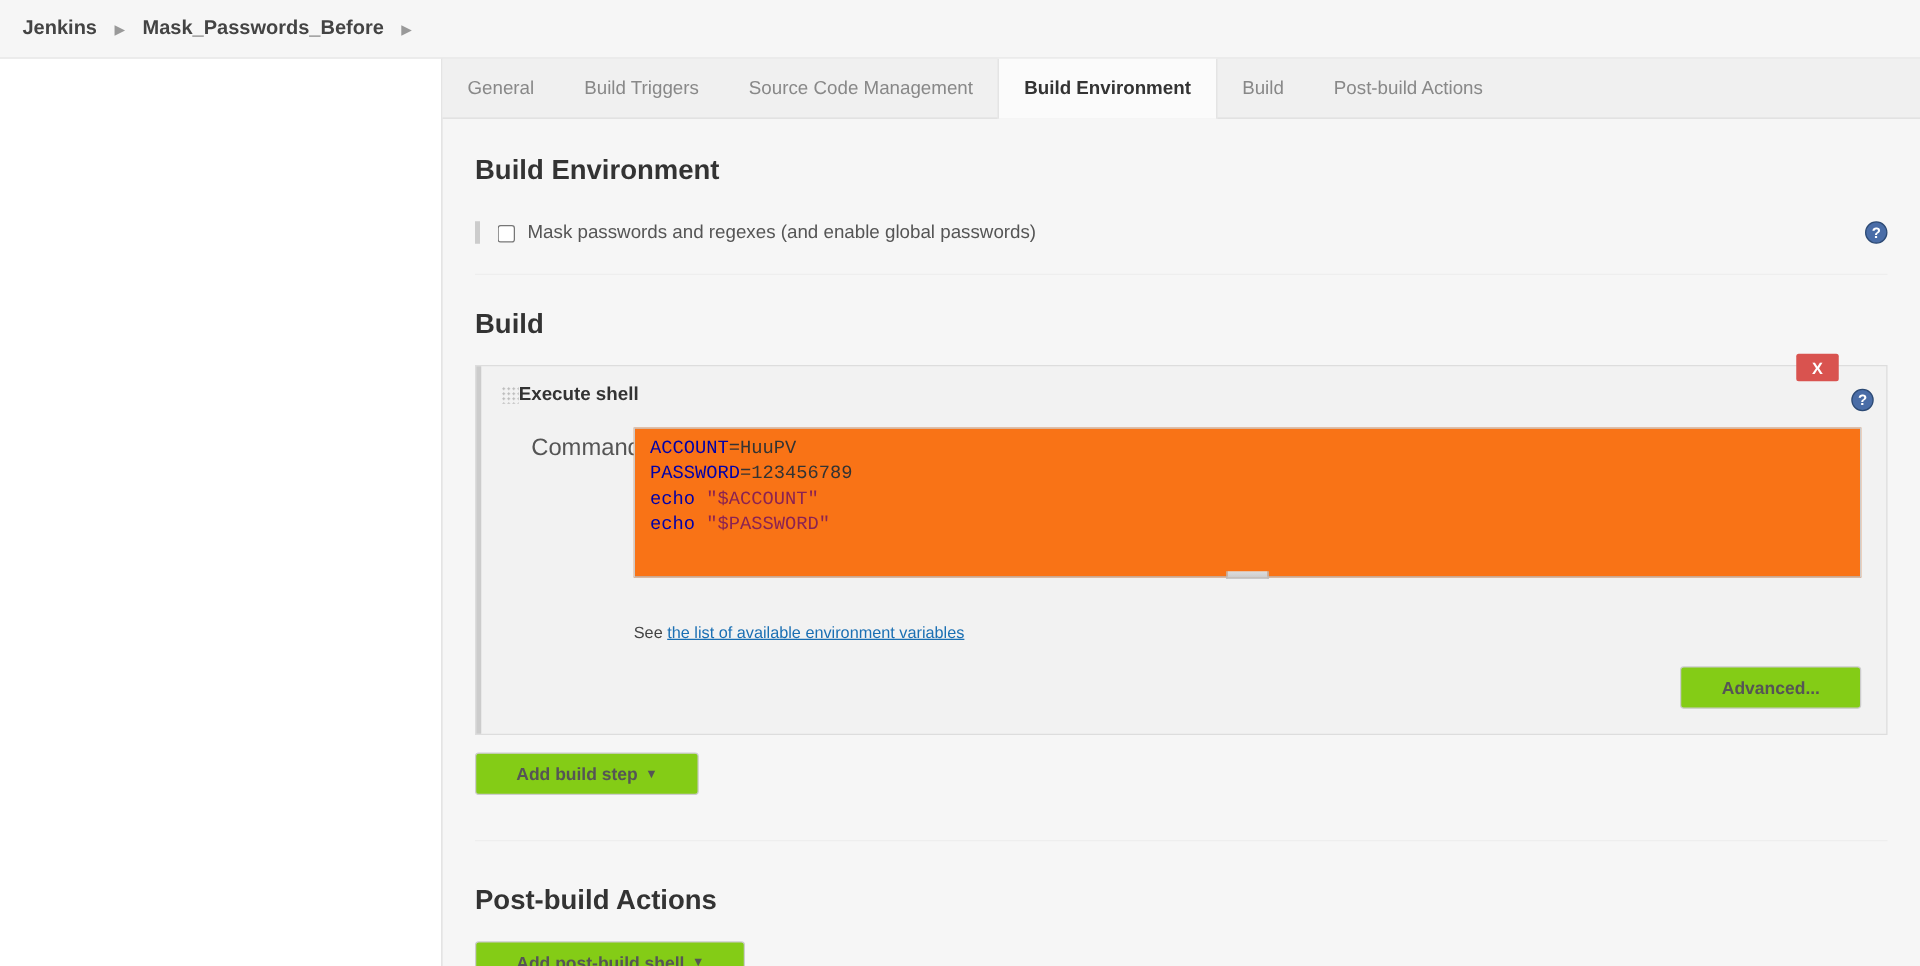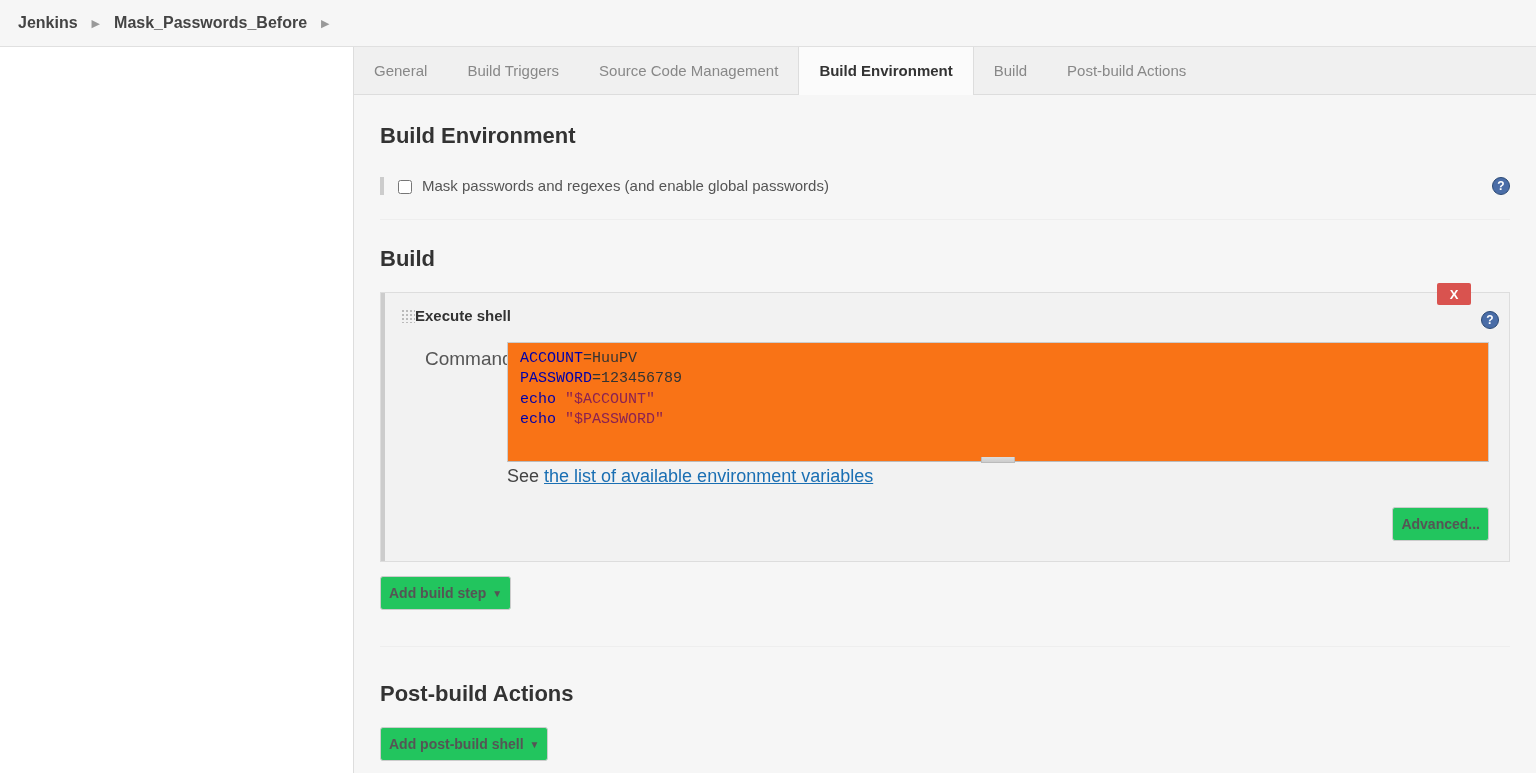--- a/index.html
+++ b/index.html
@@ -193,37 +193,37 @@
   .resize-grip {
     position:absolute;
     bottom:-2px; left:50%;
     transform:translateX(-50%);
     width:34px;height:6px;
     background:linear-gradient(#ddd,#ccc);
     border:1px solid #bbb;
     border-top:none;
   }
   .env-hint {
-    margin-top: 4px;
-    font-size: 18px;
+    margin-top: 36px;
+    font-size: 13px;
     color: #444;
   }
   .env-hint a { color: #1a6fb3; text-decoration: underline; cursor: pointer;}
   .advanced-wrap {
     padding: 0 20px 20px 20px;
     text-align: right;
   }
   .btn {
     display: inline-flex;
     align-items: center;
     gap: 6px;
-    background: #22c55e;
+    background: #84cc16;
     border: 1px solid #ccc;
     border-radius: 3px;
-    padding: 8px 8px;
+    padding: 8px 32px;
     font-size: 14px;
     font-weight: 700;
     color: #555;
     cursor: pointer;
   }
   .btn .caret { font-size:10px; }
   .step-add { margin-top:14px; }
   .postbuild { padding-top: 24px; }
 </style>
 </head>

